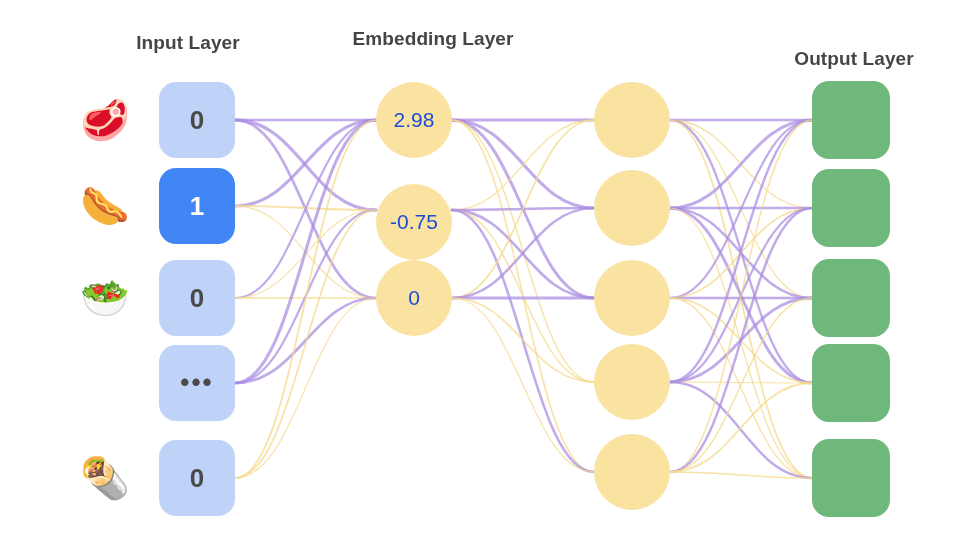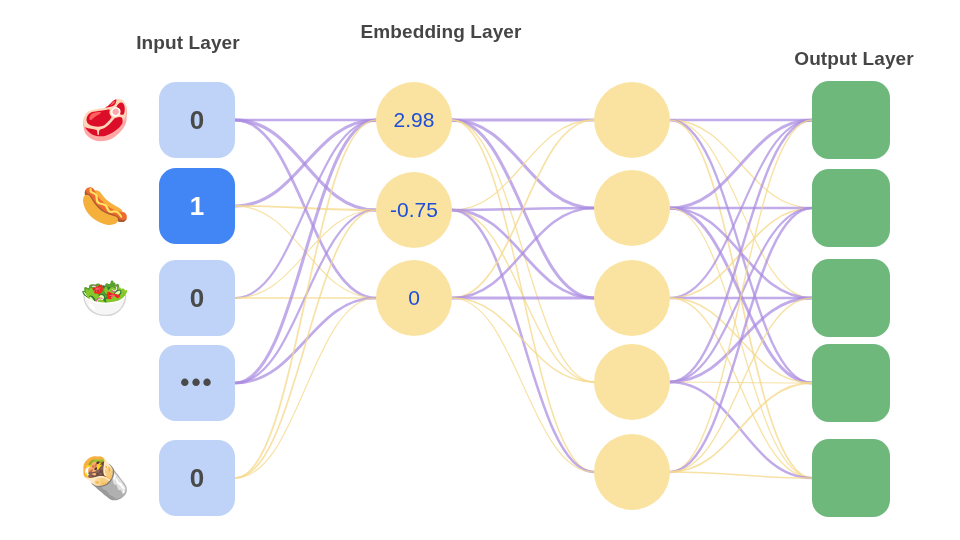--- a/index.html
+++ b/index.html
@@ -170,21 +170,21 @@
       <path d="M 670 382 C 733.9 382, 748.1 478, 812 478" fill="none" stroke="#a98ae0" stroke-width="2.45" stroke-opacity="0.72" stroke-linecap="round"></path>
       <path d="M 670 472 C 733.9 472, 748.1 120, 812 120" fill="none" stroke="#f5d98b" stroke-width="1.42" stroke-opacity="0.78" stroke-linecap="round"></path>
       <path d="M 670 472 C 733.9 472, 748.1 208, 812 208" fill="none" stroke="#a98ae0" stroke-width="2.54" stroke-opacity="0.72" stroke-linecap="round"></path>
       <path d="M 670 472 C 733.9 472, 748.1 298, 812 298" fill="none" stroke="#f5d98b" stroke-width="1.39" stroke-opacity="0.78" stroke-linecap="round"></path>
       <path d="M 670 472 C 733.9 472, 748.1 383, 812 383" fill="none" stroke="#f5d98b" stroke-width="1.79" stroke-opacity="0.78" stroke-linecap="round"></path>
       <path d="M 670 472 C 733.9 472, 748.1 478, 812 478" fill="none" stroke="#f5d98b" stroke-width="1.50" stroke-opacity="0.78" stroke-linecap="round"></path>
     </svg>
 
   <div id="titles">
       <div class="layer-title" style="left: 188px; top: 32px;">Input Layer</div>
-      <div class="layer-title" style="left: 433px; top: 21px; margin-left: 8px;">Embedding Layer</div>
+      <div class="layer-title" style="left: 433px; top: 28px;">Embedding Layer</div>
       <div class="layer-title" style="left: 854px; top: 48px;">Output Layer</div>
     </div>
   <div id="input-emojis">
       <div class="emoji-cell" style="left: 105px; top: 120px;">🥩</div>
       <div class="emoji-cell" style="left: 105px; top: 206px;">🌭</div>
       <div class="emoji-cell" style="left: 105px; top: 298px;">🥗</div>
       <div class="emoji-cell" style="left: 105px; top: 478px;">🌯</div>
     </div>
   <div id="input-boxes">
       <div class="input-box off" style="left: 197px; top: 120px;">
@@ -200,21 +200,21 @@
         <span class="dots">•••</span>
       </div>
       <div class="input-box off" style="left: 197px; top: 478px;">
         <span>0</span>
       </div>
     </div>
   <div id="embedding-nodes">
       <div class="node-circle" style="left: 414px; top: 120px;">
         <span>2.98</span>
       </div>
-      <div class="node-circle" style="left: 414px; top: 210px;">
+      <div class="node-circle" style="left: 414px; top: 222px;">
         <span>-0.75</span>
       </div>
       <div class="node-circle" style="left: 414px; top: 298px;">
         <span>0</span>
       </div>
     </div>
   <div id="hidden-nodes">
       <div class="node-circle" style="left: 632px; top: 120px;">
         <span></span>
       </div>

